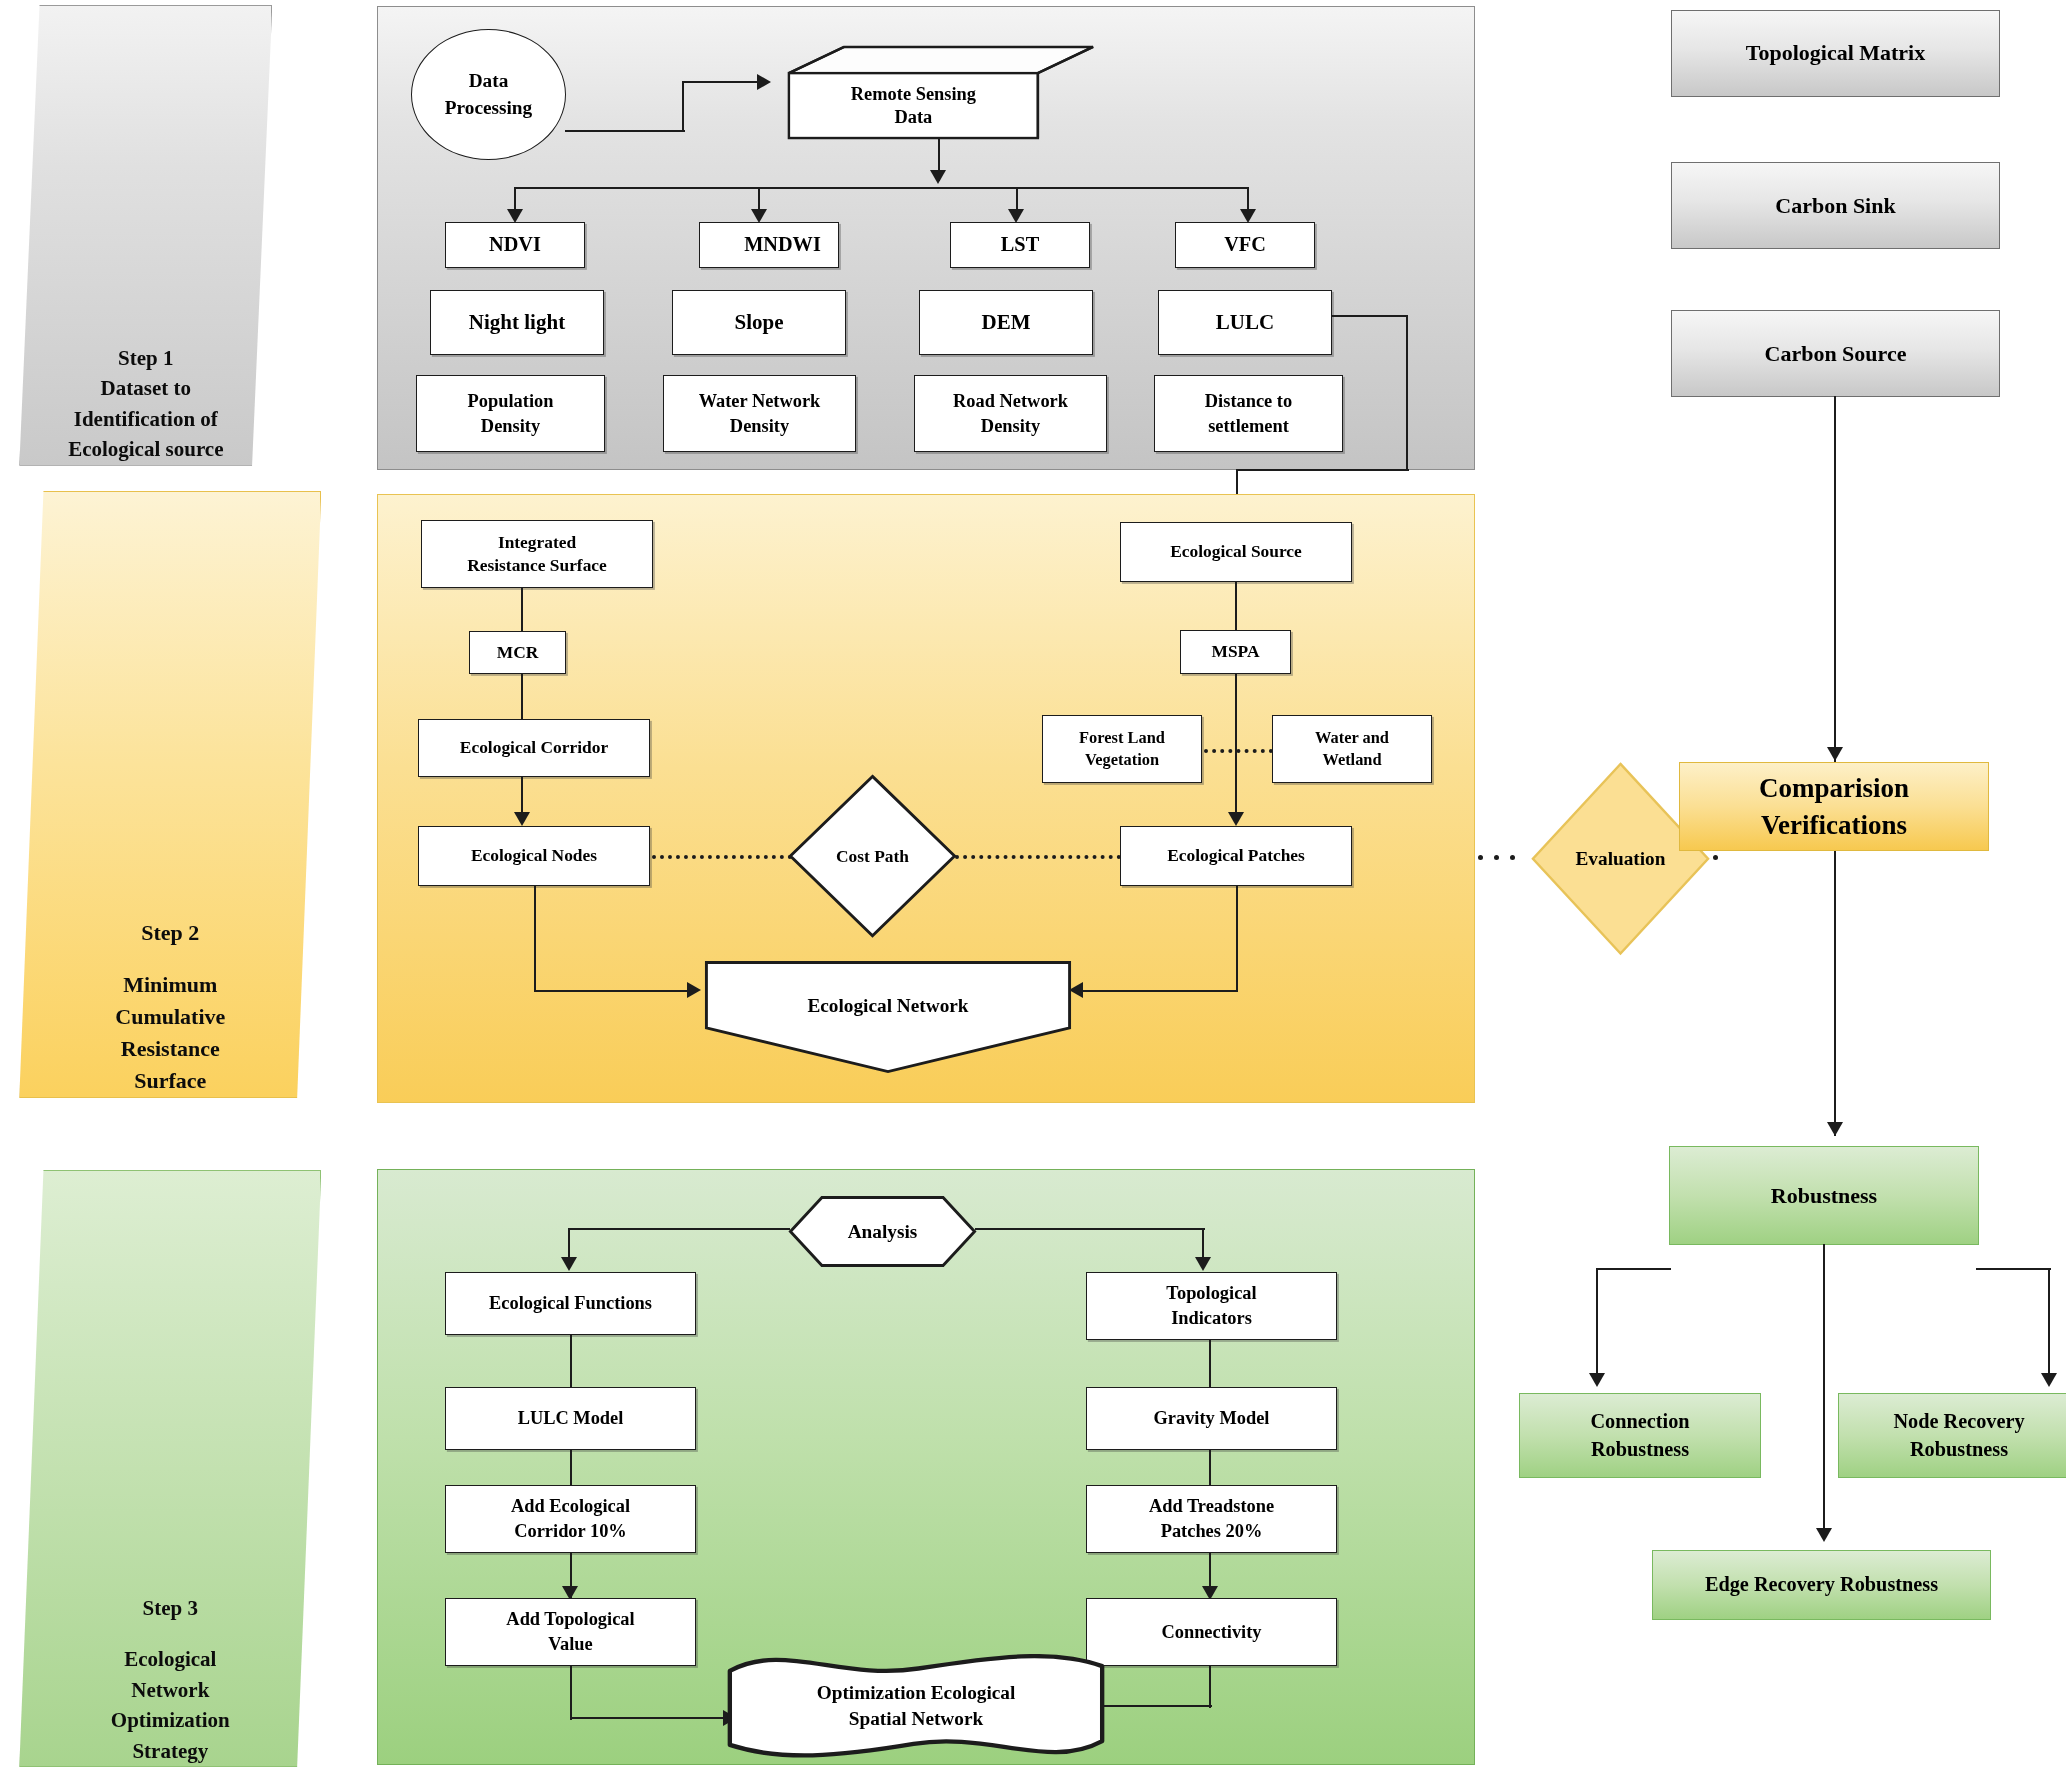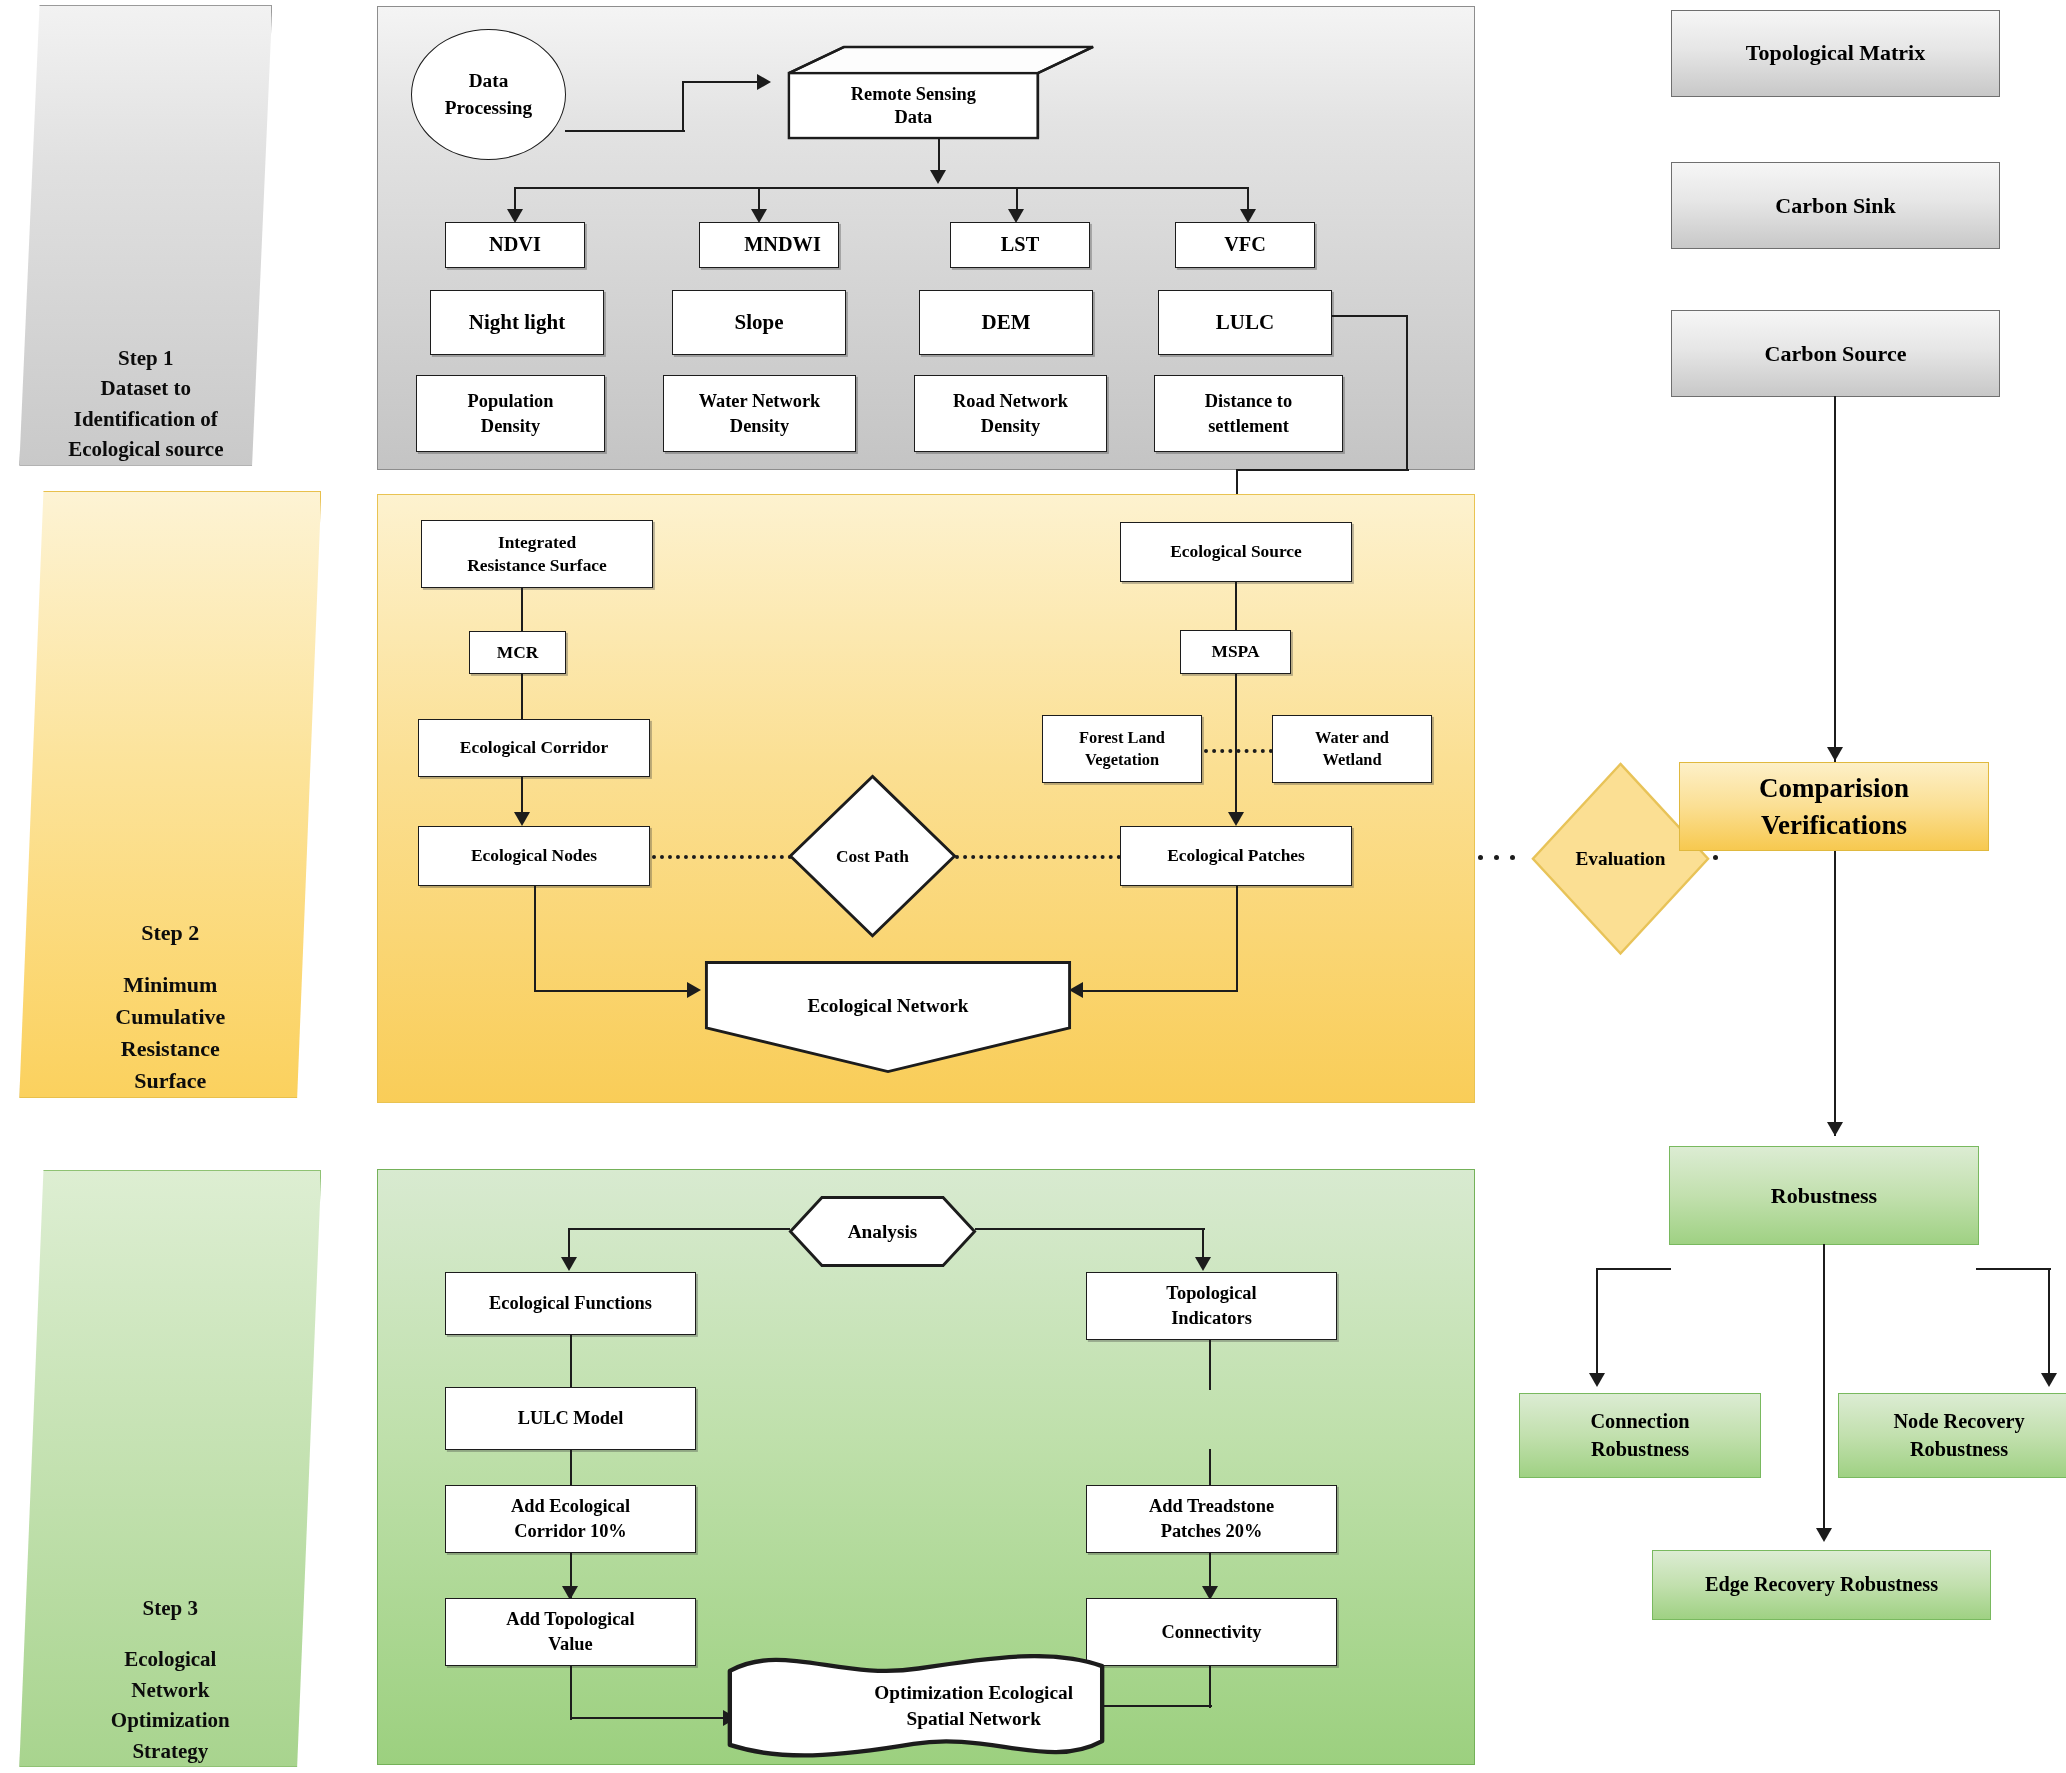--- a/index.html
+++ b/index.html
@@ -344,37 +344,40 @@
   <div class="ln ln-v" style="left:570px;top:1665px;height:55px;"></div>
   <div class="ln ln-h" style="left:570px;top:1717px;width:155px;"></div>
   <div class="arrow-right" style="left:723px;top:1710px;"></div>
 
   <div class="node thin" style="left:1086px;top:1272px;width:251px;height:68px;font-size:18.4px;flex-direction:column;">
     <span>Topological</span>
     <span>Indicators</span>
   </div>
   <div class="ln ln-v" style="left:1209px;top:1339px;height:51px;"></div>
 
+  <div class="node thin" style="left:1086px;top:1387px;width:251px;height:63px;font-size:18.4px;">
+    <span>Gravity Model</span>
+  </div>
   <div class="ln ln-v" style="left:1209px;top:1449px;height:40px;"></div>
 
   <div class="node thin" style="left:1086px;top:1485px;width:251px;height:68px;font-size:18.4px;flex-direction:column;">
     <span>Add Treadstone</span>
     <span>Patches 20%</span>
   </div>
   <div class="ln ln-v" style="left:1209px;top:1552px;height:46px;"></div>
   <div class="arrow-down" style="left:1202px;top:1586px;"></div>
 
   <div class="node thin" style="left:1086px;top:1598px;width:251px;height:68px;font-size:18.4px;">
     <span>Connectivity</span>
   </div>
   <div class="ln ln-v" style="left:1209px;top:1665px;height:43px;"></div>
   <div class="ln ln-h" style="left:1069px;top:1705px;width:143px;"></div>
   <div class="arrow-left" style="left:1054px;top:1698px;"></div>
 
-  <div class="wave" style="left:725px;top:1654px;width:382px;height:104px;font-size:19.3px;justify-content:flex-end;">
+  <div class="wave" style="left:725px;top:1654px;width:382px;height:104px;font-size:19.3px;">
     <svg viewBox="0 0 790 215" preserveAspectRatio="none" style="position:absolute;left:0;top:0;width:382px;height:104px;">
       <path d="M10,35 C 120,-25 240,55 400,30 C 560,5 680,-10 780,25 L780,180 C 670,240 545,160 390,186 C 235,212 115,222 10,188 Z" fill="#ffffff" stroke="#1c1c1c" stroke-width="9" stroke-linejoin="round"></path>
     </svg>
     <div class="wtext" style="display:flex;flex-direction:column;align-items:center;line-height:1.35;">
       <span>Optimization Ecological</span>
       <span>Spatial Network</span>
     </div>
   </div>
 
   <div class="node node-gray" style="left:1671px;top:9.7px;width:329px;height:87px;font-size:22px;">

